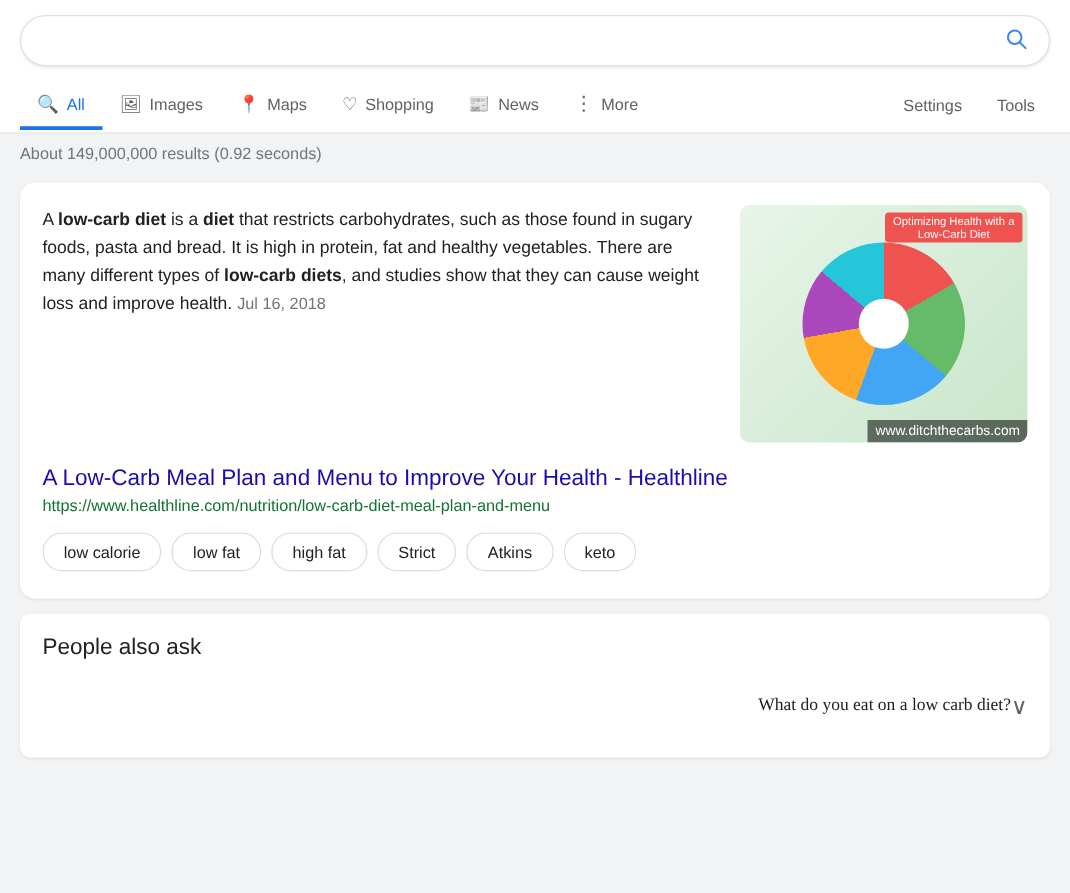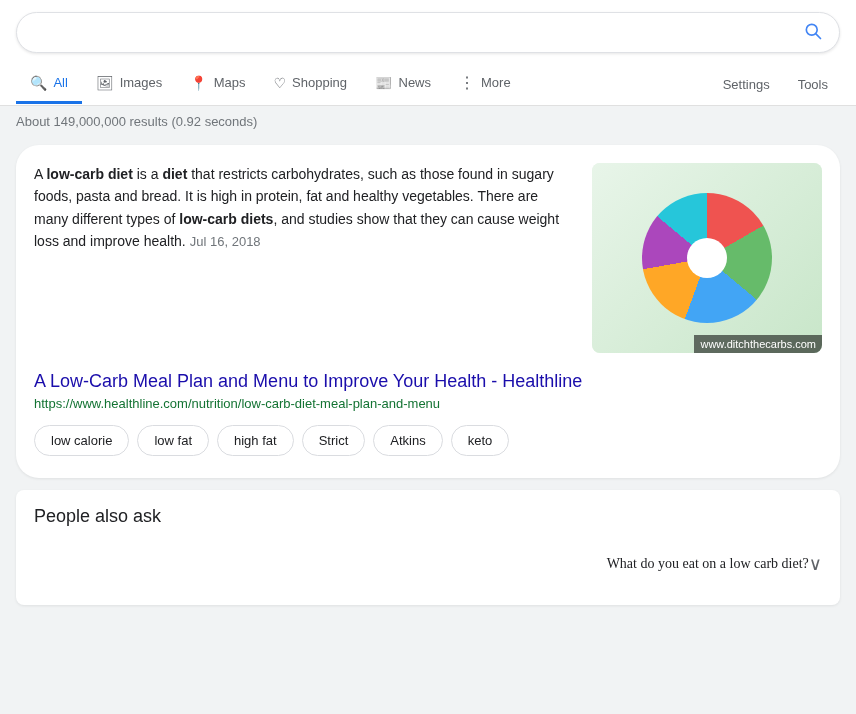--- a/index.html
+++ b/index.html
@@ -100,21 +100,21 @@
     }
 
     
     .main-content {
       padding: 8px 16px;
     }
 
     
     .snippet-card {
       background: #fff;
-      border-radius: 23px;
+      border-radius: 12px;
       padding: 18px;
       margin-bottom: 12px;
       box-shadow: 0 1px 3px rgba(0,0,0,0.08);
     }
 
     .snippet-body {
       display: flex;
       gap: 16px;
       margin-bottom: 16px;
     }
@@ -349,20 +349,21 @@
   <div class="snippet-card">
 
     <div class="snippet-body">
 
       <div class="snippet-text">
         <span>A </span><span class="bold">low-carb diet</span><span> is a </span><span class="bold">diet</span><span> that restricts carbohydrates, such as those found in sugary foods, pasta and bread. It is high in protein, fat and healthy vegetables. There are many different types of </span><span class="bold">low-carb diets</span><span>, and studies show that they can cause weight loss and improve health.</span><span class="snippet-date">Jul 16, 2018</span>
       </div>
 
       <div class="snippet-image-container">
         <div class="snippet-image-placeholder">
+          <div class="image-title-badge">Optimizing Health with a Low-Carb Diet</div>
           <div class="chart-visual">
             <div class="chart-inner"></div>
           </div>
         </div>
         <div class="image-source">www.ditchthecarbs.com</div>
       </div>
     </div>
 
     <div class="snippet-link">
       <a class="snippet-link-title">A Low-Carb Meal Plan and Menu to Improve Your Health - Healthline</a>

